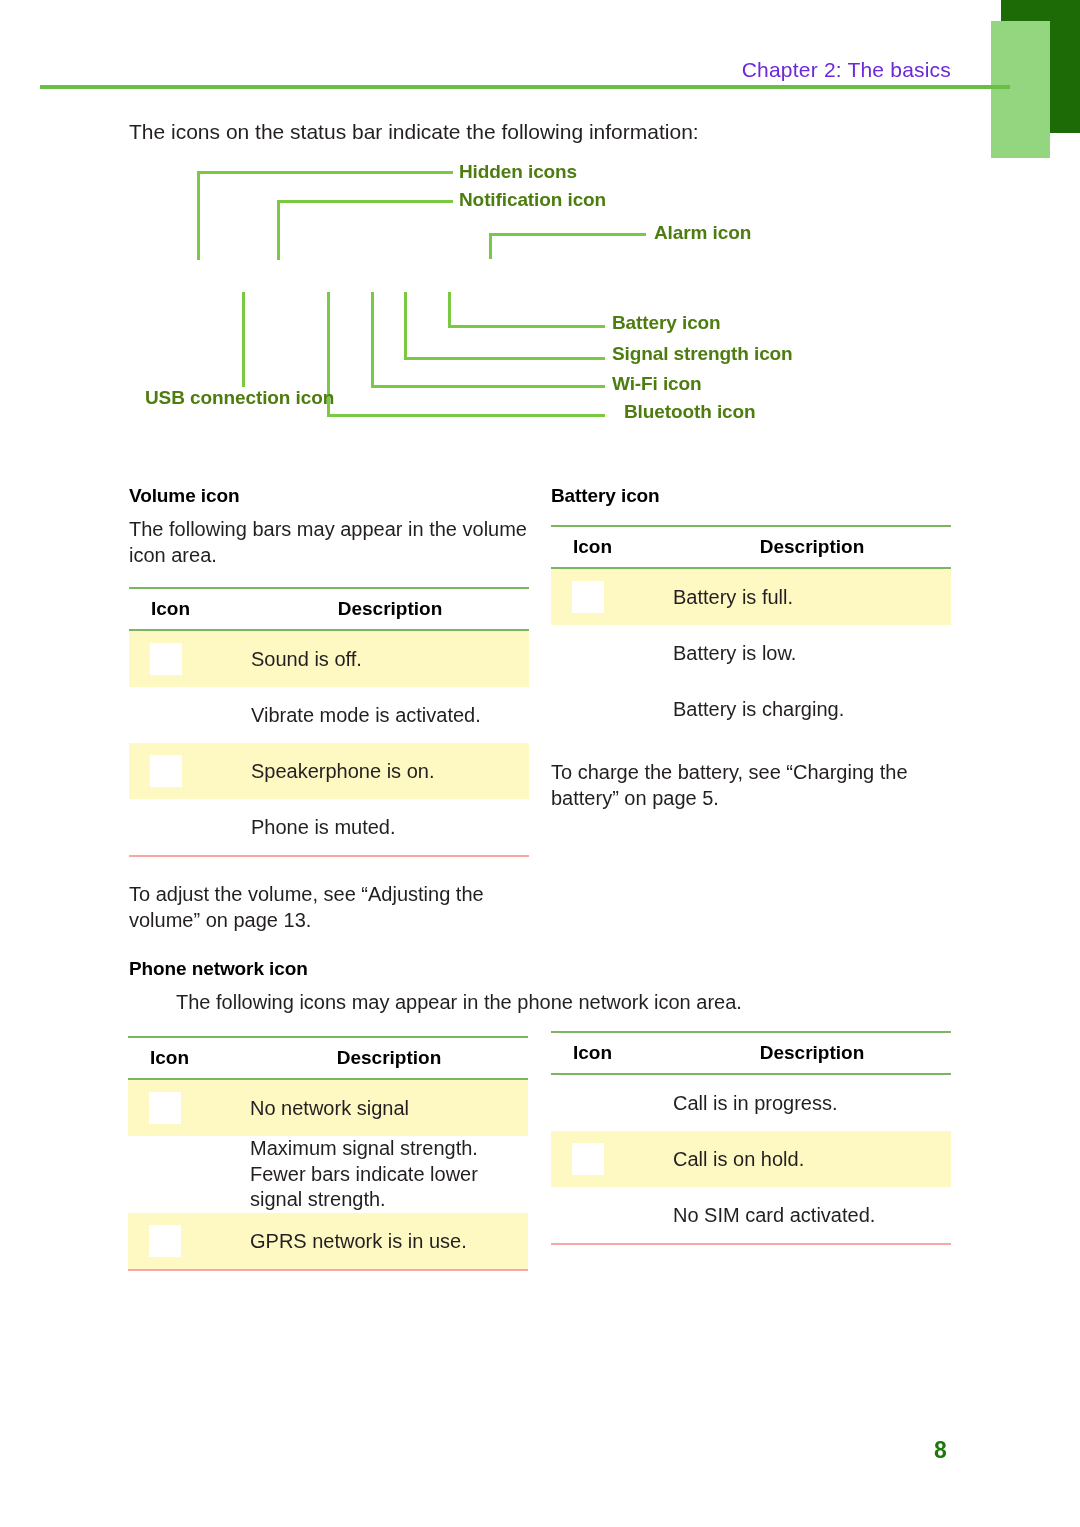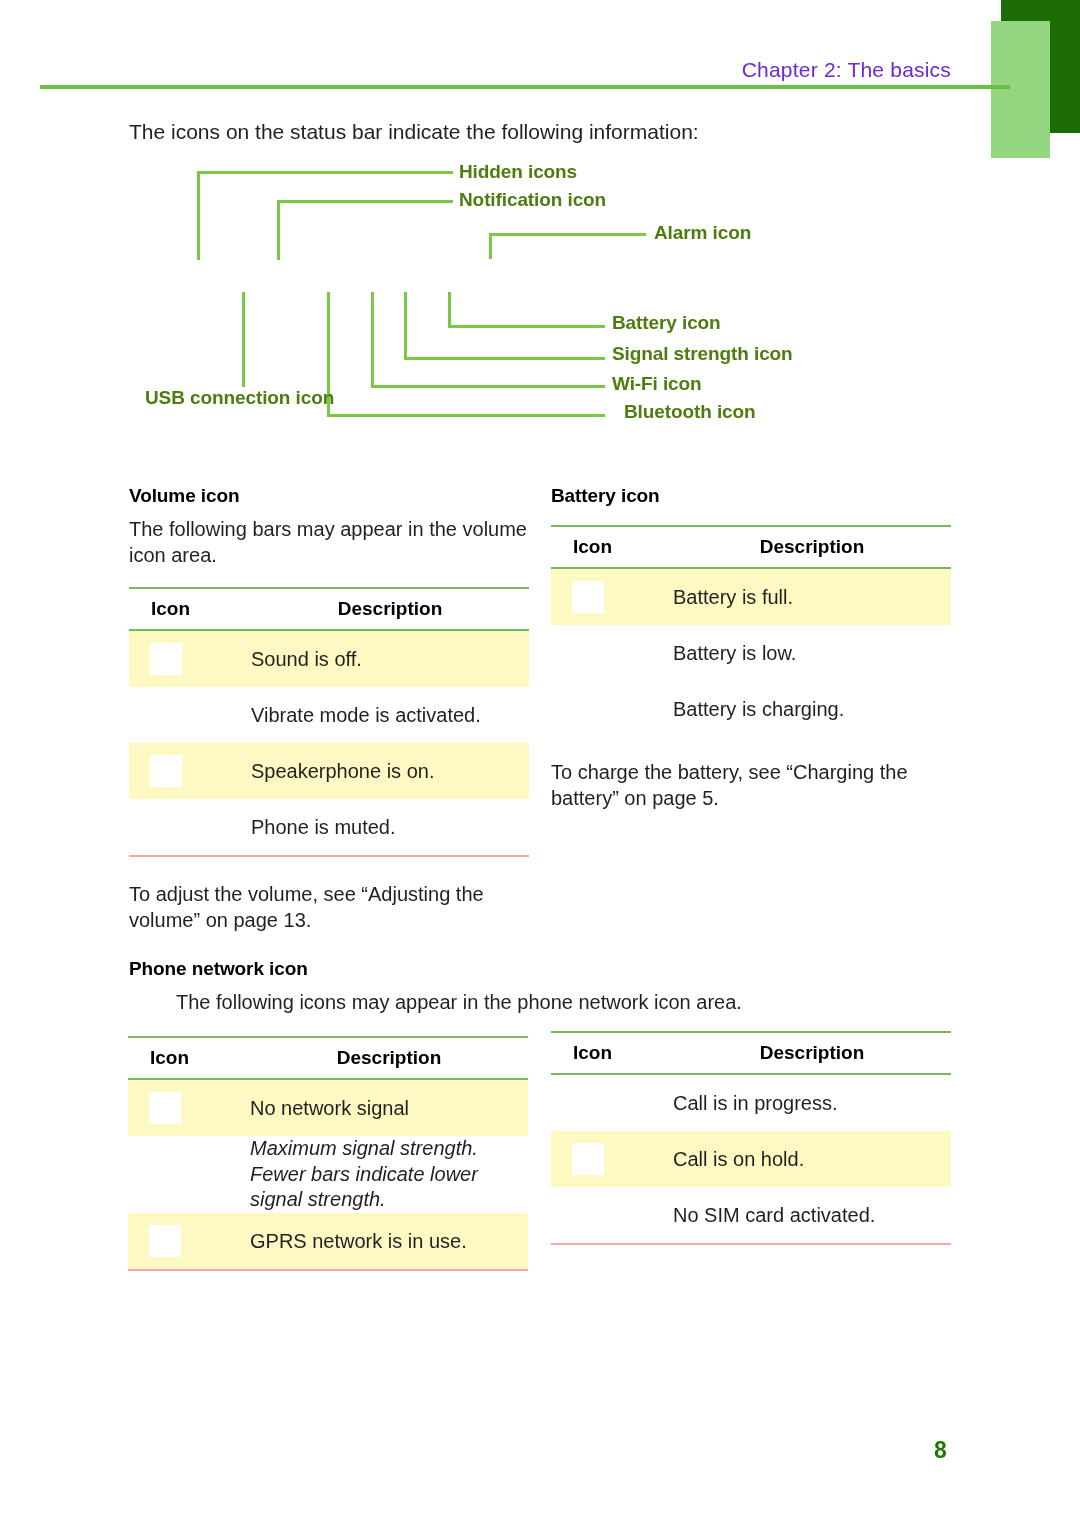--- a/index.html
+++ b/index.html
@@ -135,21 +135,21 @@
     height: 32px;
     background: #ffffff;
     margin-left: 21px;
   }
   .cell-desc {
     font-size: 20px;
     color: #231f20;
     line-height: 1.3;
     padding-right: 8px !important;
   }
-  .row.tall td { height: 64px; vertical-align: middle; font-style: italic; }
+  .row.tall td { height: 64px; vertical-align: middle; }
 
   .note {
     font-size: 20px;
     color: #231f20;
     line-height: 1.32;
   }
 
   
   .page-num {
     position: absolute;

